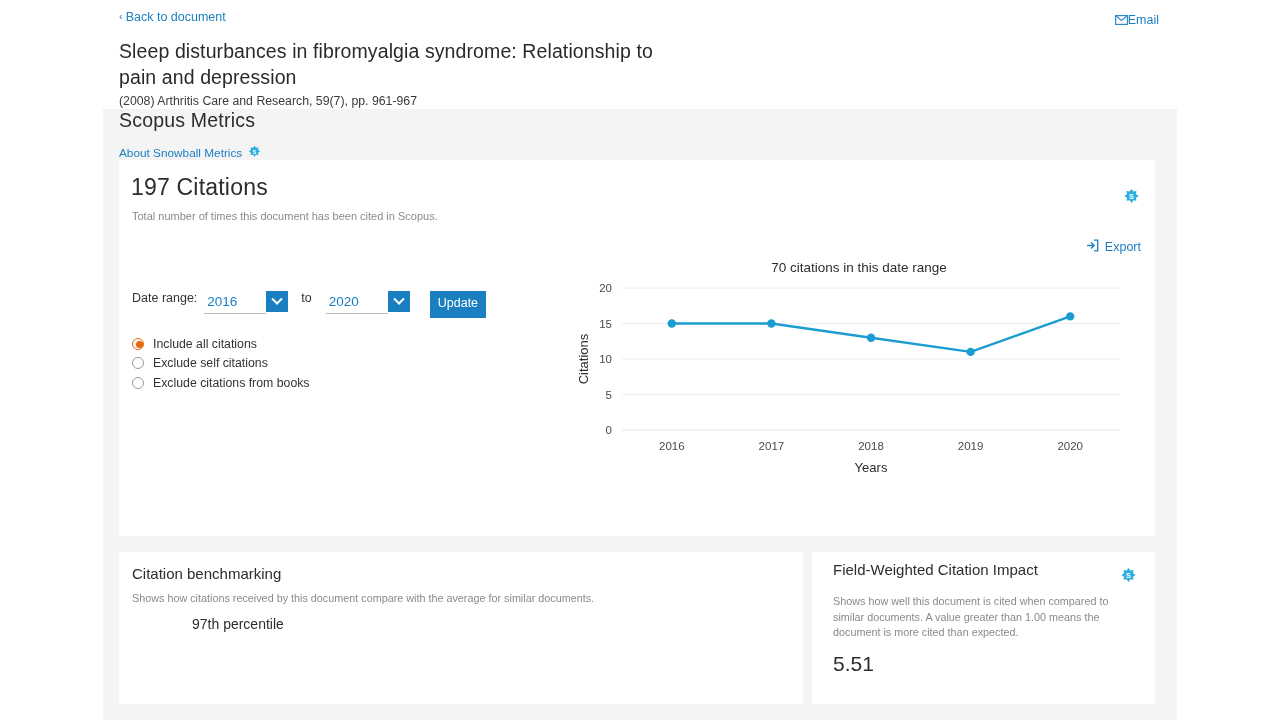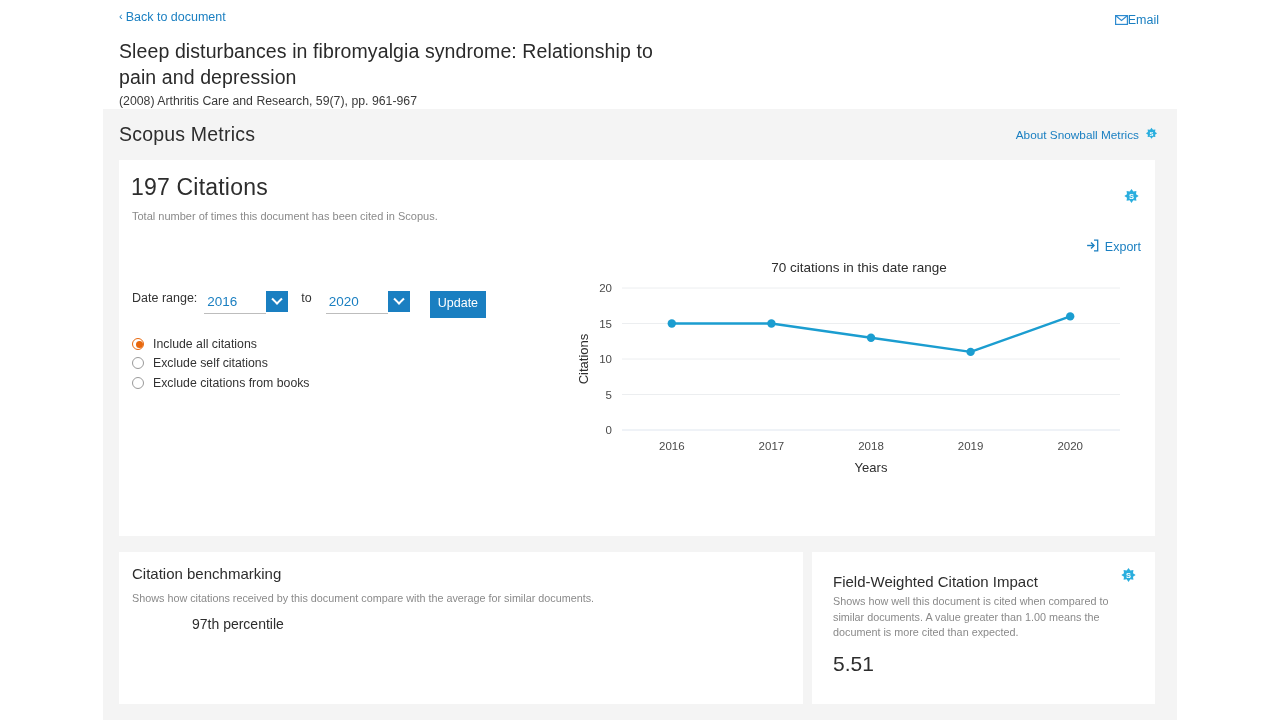--- a/index.html
+++ b/index.html
@@ -69,22 +69,22 @@
     width: 1074px;
     height: 611px;
     background: #f4f4f4;
   }
 
   .metrics-bar {
     position: relative;
     height: 51px;
     padding: 0 18px 0 16px;
     display: flex;
-    align-items: center;
     justify-content: space-between;
+    flex-direction: column;
   }
   .metrics-title {
     font-size: 19.5px;
     font-weight: 400;
     color: #2d2d2d;
     letter-spacing: 0.2px;
   }
   .about-link {
     display: inline-flex;
     align-items: center;
@@ -280,21 +280,21 @@
   .fwci-desc {
     position: absolute;
     left: 21px; top: 42px;
     width: 297px;
     font-size: 10.8px;
     color: #8a8a8a;
     line-height: 15.5px;
   }
   .fwci-head {
     position: absolute;
-    left: 21px; top: 21px;
+    left: 21px; top: 9px;
     font-size: 15px;
     color: #2d2d2d;
     text-align: right;
   }
   .fwci-val {
     position: absolute;
     left: 21px; top: 100px;
     font-size: 21px;
     color: #2d2d2d;
   }

